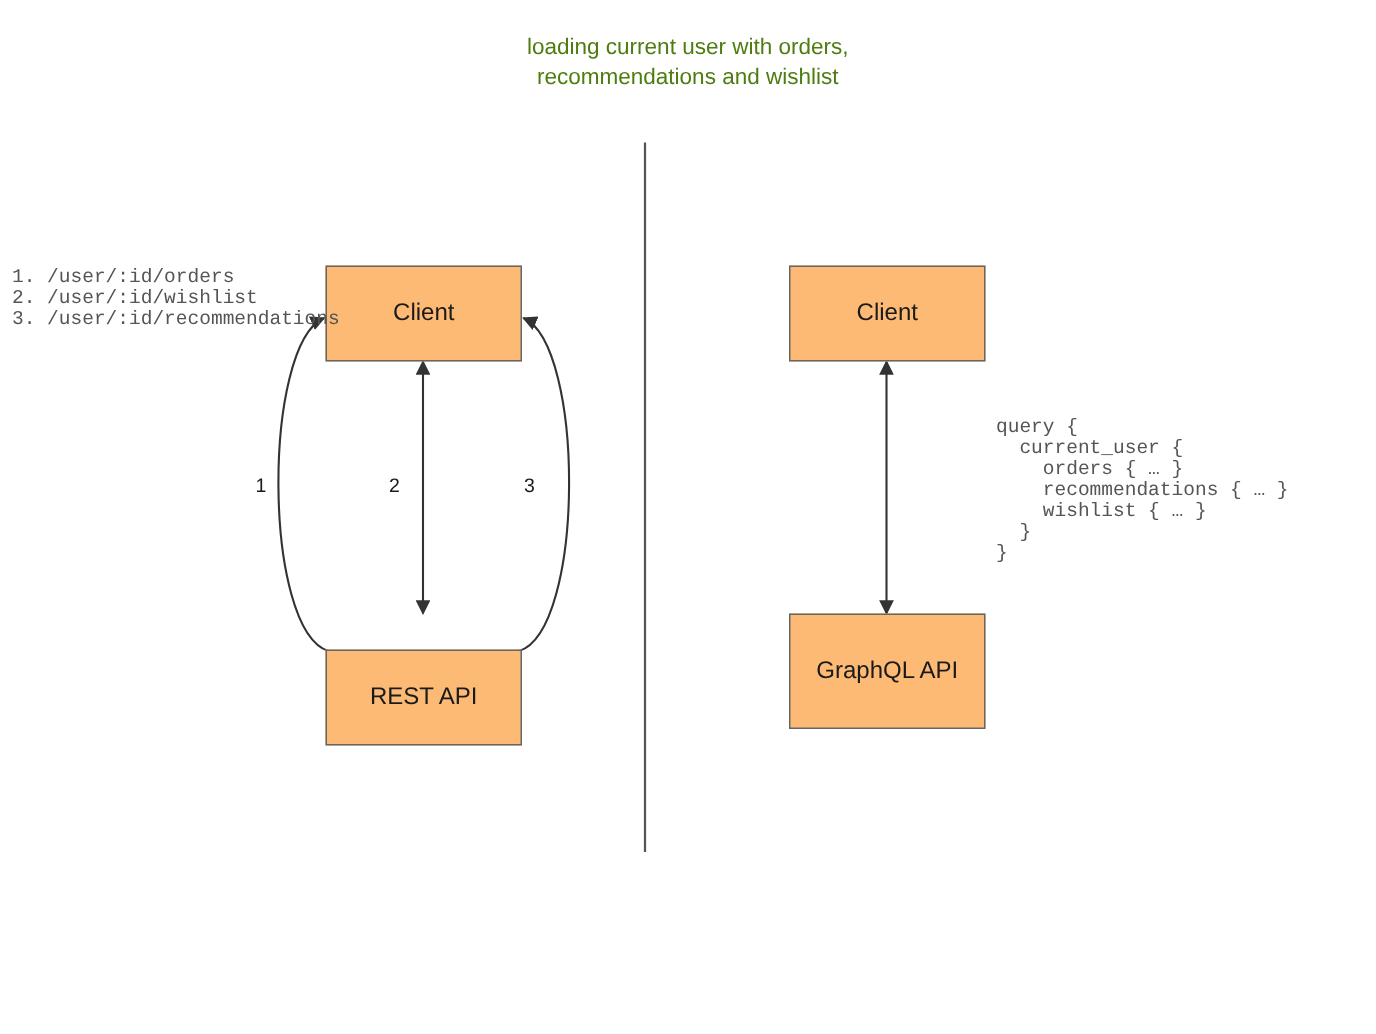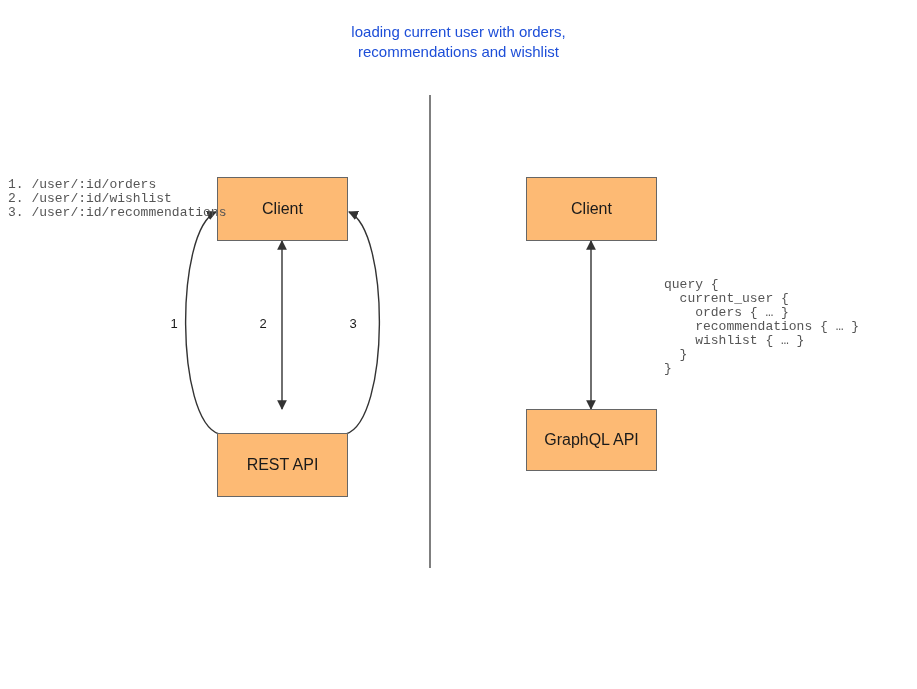--- a/index.html
+++ b/index.html
@@ -21,38 +21,38 @@
     height: 689px;
   }
   .title {
     position: absolute;
     left: 0;
     top: 22px;
     width: 917px;
     text-align: center;
     font-size: 15px;
     line-height: 20px;
-    color: #1d4ed8;
+    color: #4d7c0f;
     white-space: pre-line;
   }
   .node {
     position: absolute;
     box-sizing: border-box;
     background: #fdba74;
     border: 1px solid #666666;
     display: flex;
     align-items: center;
     justify-content: center;
     font-size: 16px;
     color: #1a1a1a;
   }
   #rest-client  { left: 217px; top: 177px; width: 131px; height: 64px; }
   #rest-api     { left: 217px; top: 409px; width: 131px; height: 64px; margin-top: 24px; }
   #gql-client   { left: 526px; top: 177px; width: 131px; height: 64px; }
-  #gql-api      { left: 526px; top: 409px; width: 131px; height: 62px; }
+  #gql-api      { left: 526px; top: 409px; width: 131px; height: 77px; }
 
   .edge-label {
     position: absolute;
     font-size: 13px;
     color: #1a1a1a;
     text-align: center;
     width: 20px;
   }
   #edge-label-1 { left: 164px; top: 316px; }
   #edge-label-2 { left: 253px; top: 316px; }

